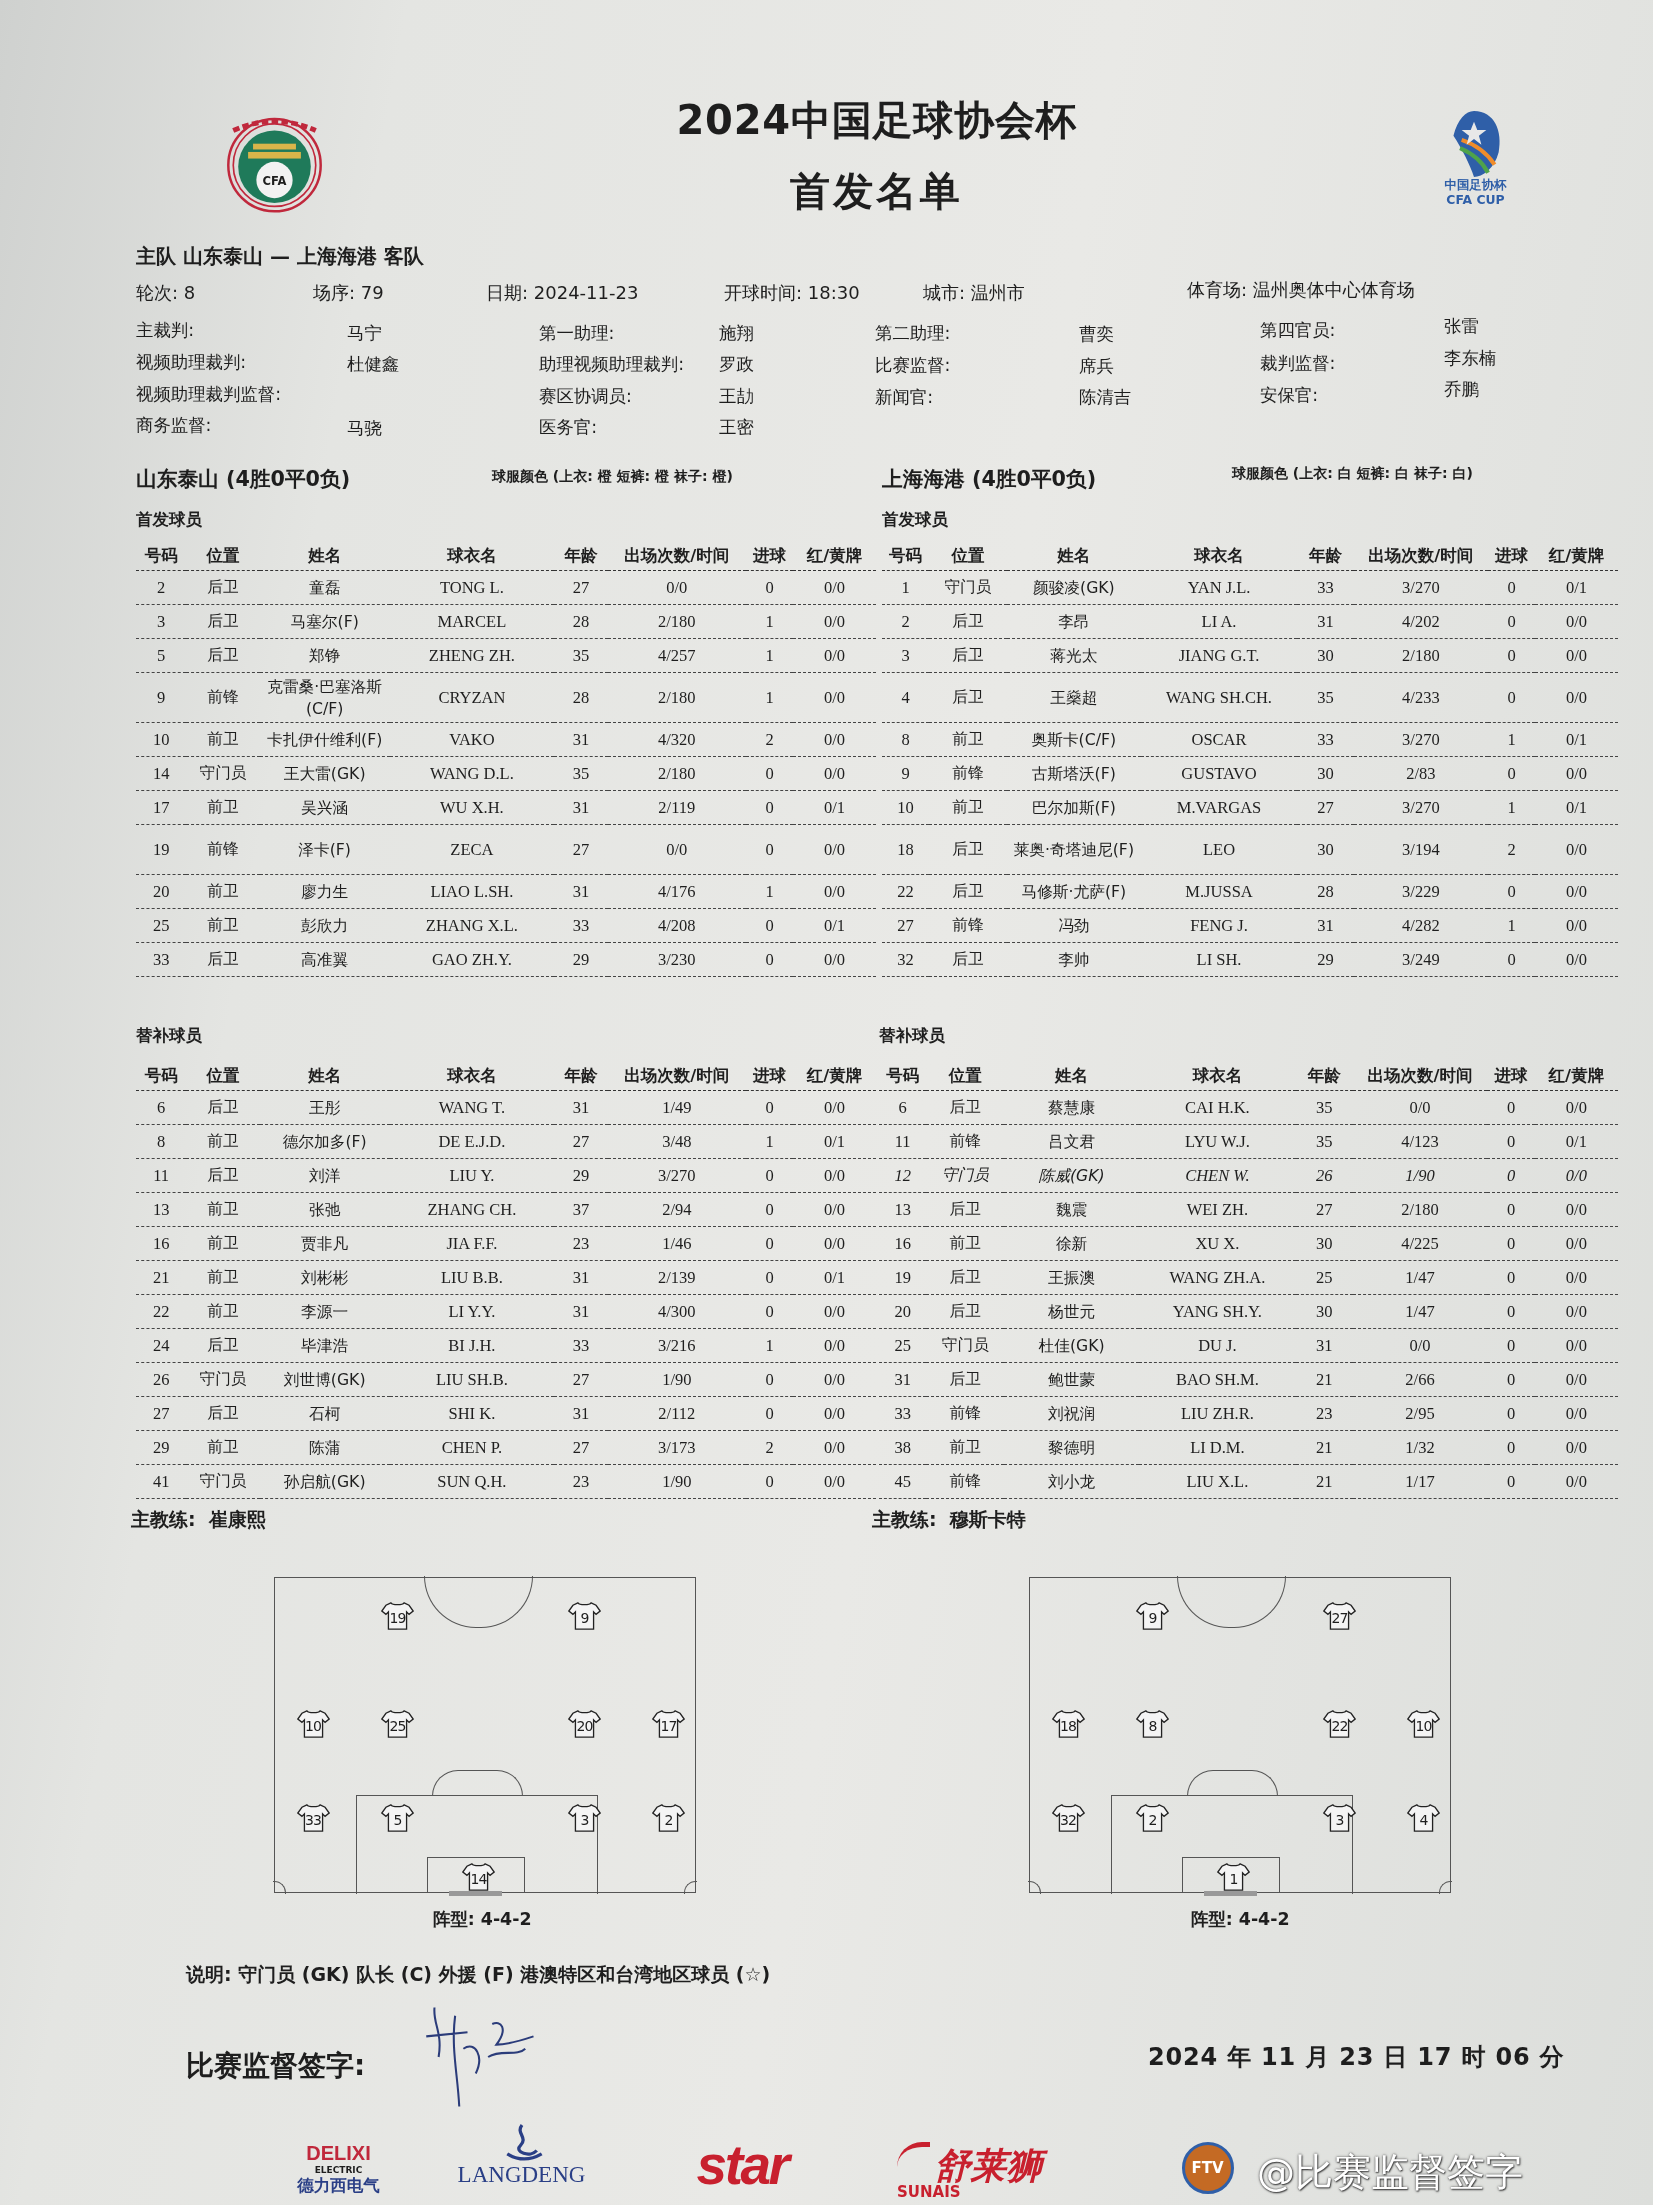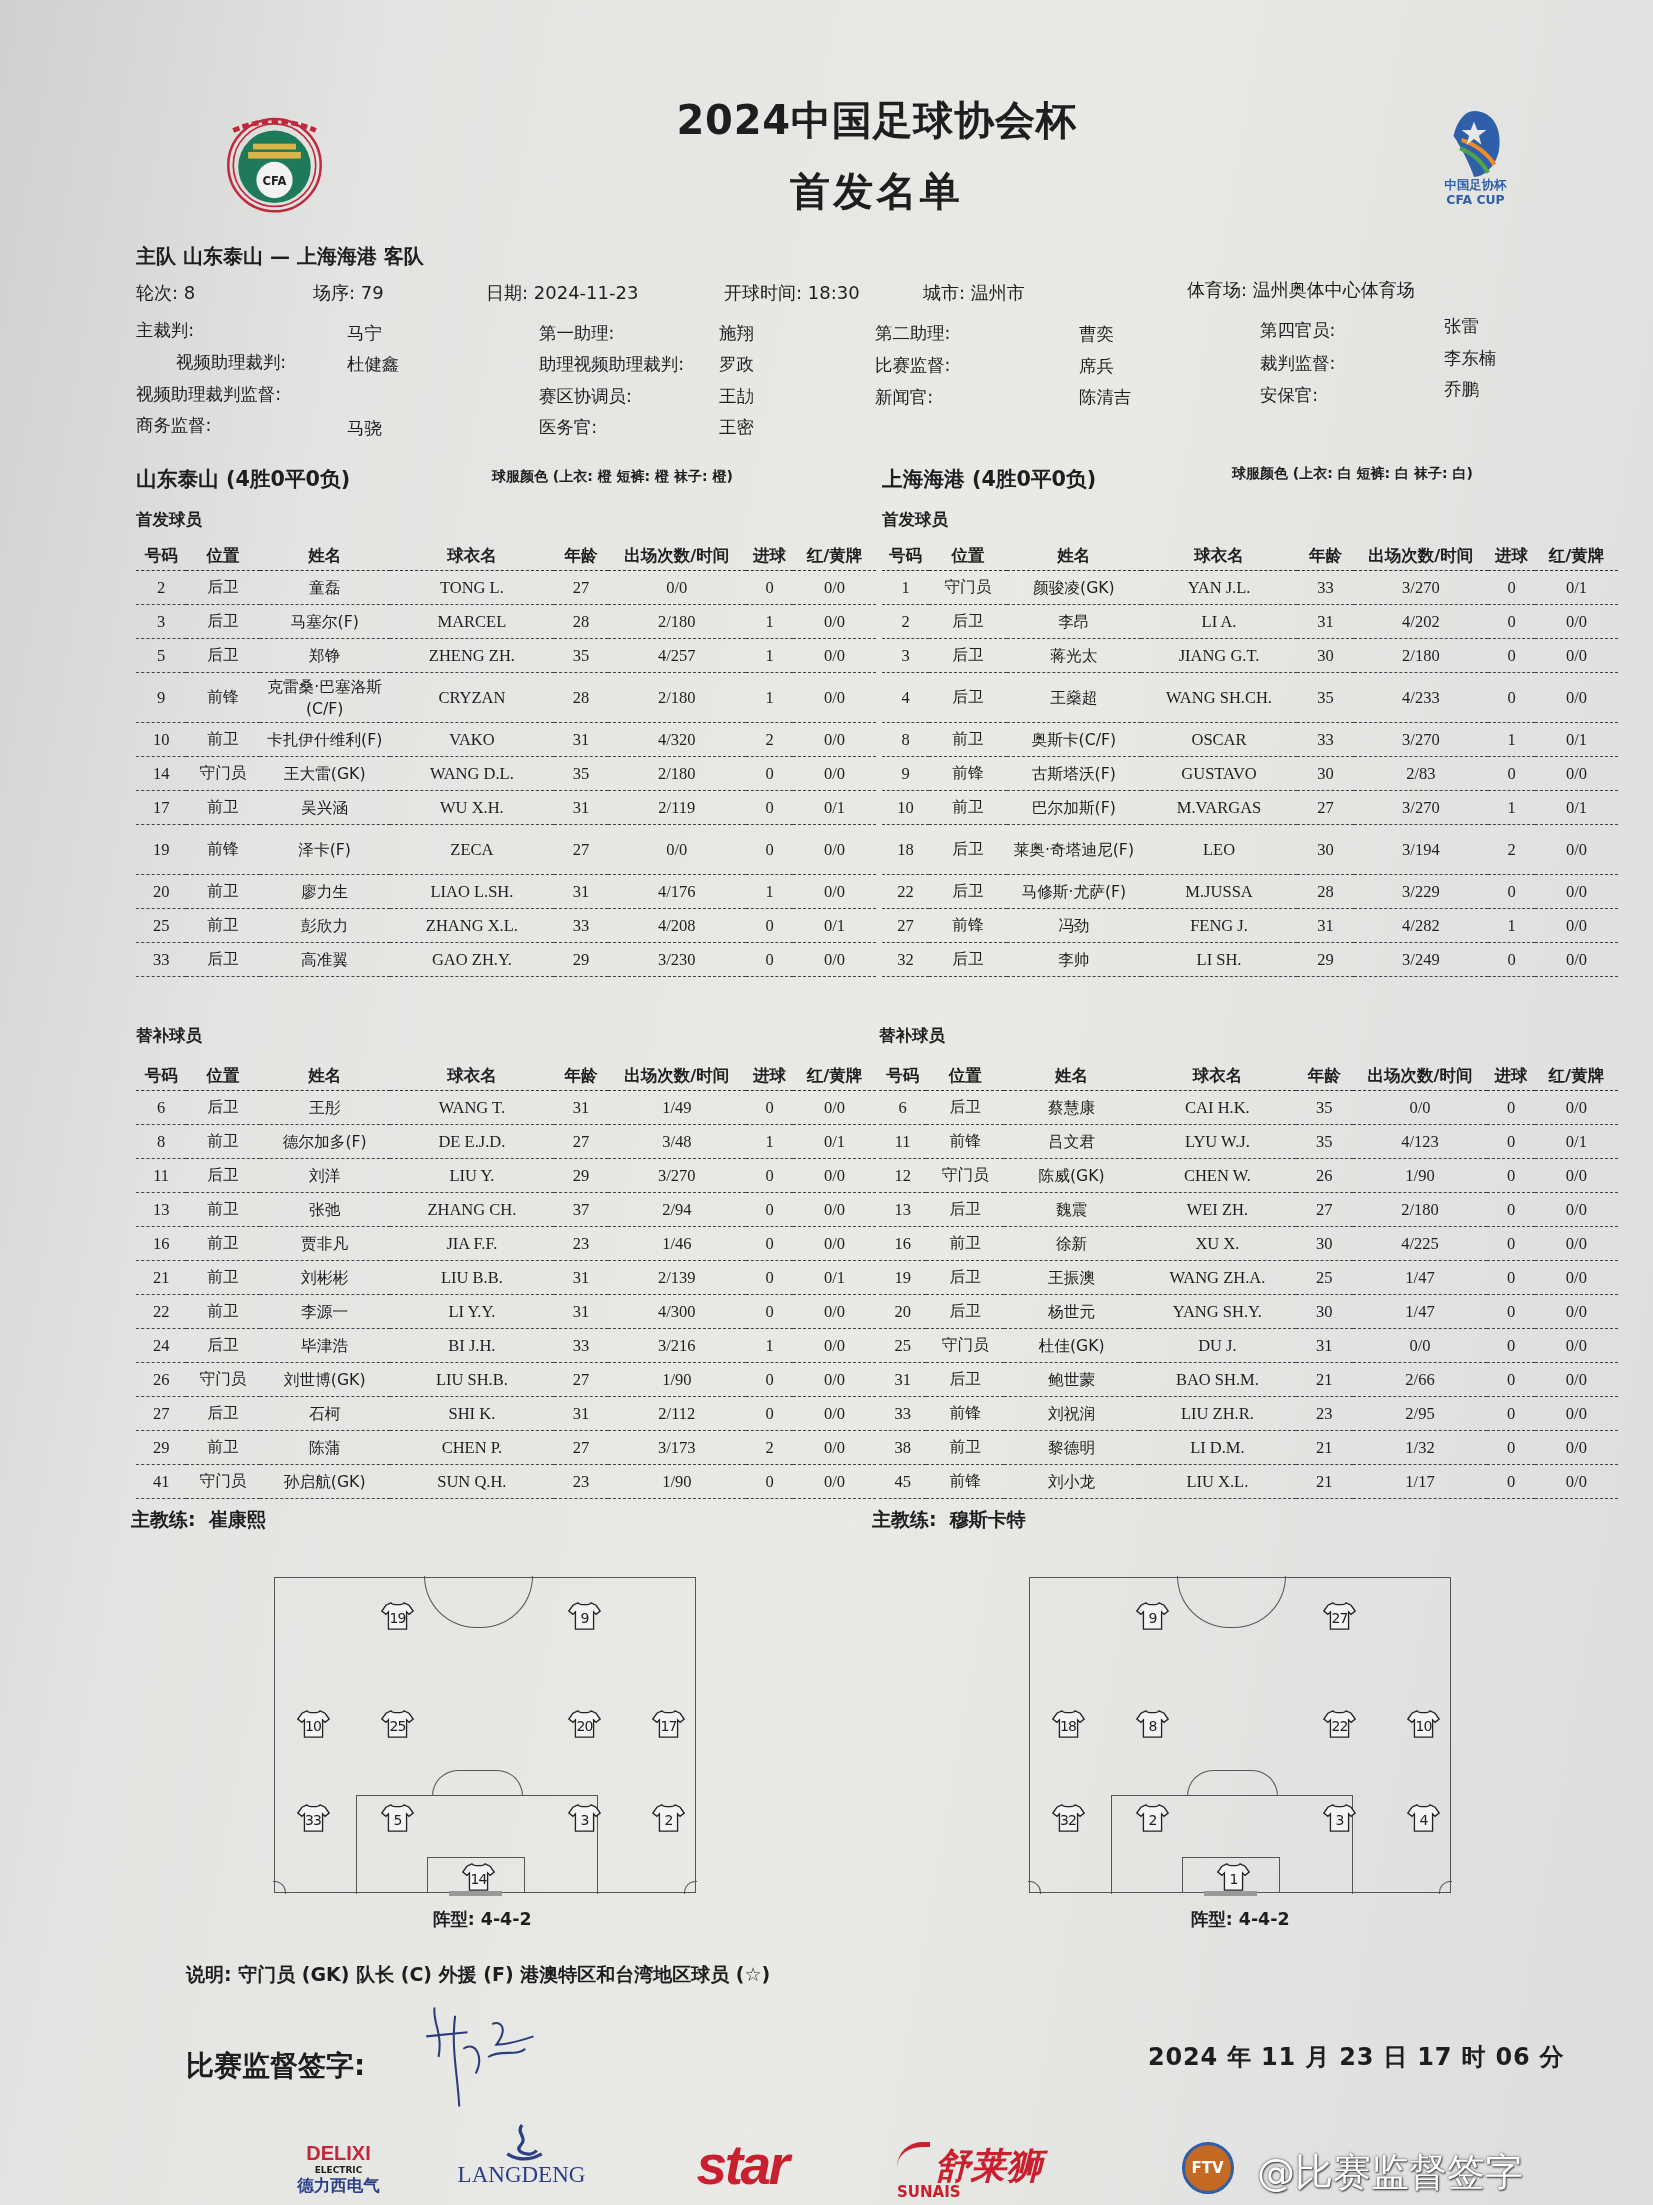--- a/index.html
+++ b/index.html
@@ -83,21 +83,21 @@
   <div>
     <div class="abs f20" style="left:136px;top:318px;">主裁判:</div>
     <div class="abs f20" style="left:347px;top:321px;">马宁</div>
     <div class="abs f20" style="left:539px;top:321px;">第一助理:</div>
     <div class="abs f20" style="left:719px;top:321px;">施翔</div>
     <div class="abs f20" style="left:875px;top:321px;">第二助理:</div>
     <div class="abs f20" style="left:1079px;top:322px;">曹奕</div>
     <div class="abs f20" style="left:1260px;top:318px;">第四官员:</div>
     <div class="abs f20" style="left:1444px;top:314px;">张雷</div>
 
-    <div class="abs f20" style="left:136px;top:350px;margin-left:40px;">视频助理裁判:</div>
+    <div class="abs f20" style="left:136px;top:350px;">视频助理裁判:</div>
     <div class="abs f20" style="left:347px;top:352px;">杜健鑫</div>
     <div class="abs f20" style="left:539px;top:352px;">助理视频助理裁判:</div>
     <div class="abs f20" style="left:719px;top:352px;">罗政</div>
     <div class="abs f20" style="left:875px;top:353px;text-align:center;">比赛监督:</div>
     <div class="abs f20" style="left:1079px;top:354px;">席兵</div>
     <div class="abs f20" style="left:1260px;top:351px;">裁判监督:</div>
     <div class="abs f20" style="left:1444px;top:346px;">李东楠</div>
 
     <div class="abs f20" style="left:136px;top:382px;">视频助理裁判监督:</div>
     <div class="abs f20" style="left:539px;top:384px;">赛区协调员:</div>
@@ -582,21 +582,21 @@
         <tr style="height: 34px;">
           <td>11</td>
           <td class="cn">前锋</td>
           <td class="cn" style="white-space: normal; line-height: 21.5px;">吕文君</td>
           <td>LYU W.J.</td>
           <td>35</td>
           <td>4/123</td>
           <td>0</td>
           <td>0/1</td>
         </tr>
-        <tr style="height: 34px;">
+        <tr style="height: 34px; font-style: italic;">
           <td>12</td>
           <td class="cn">守门员</td>
           <td class="cn" style="white-space: normal; line-height: 21.5px;">陈威(GK)</td>
           <td>CHEN W.</td>
           <td>26</td>
           <td>1/90</td>
           <td>0</td>
           <td>0/0</td>
         </tr>
         <tr style="height: 34px;">

